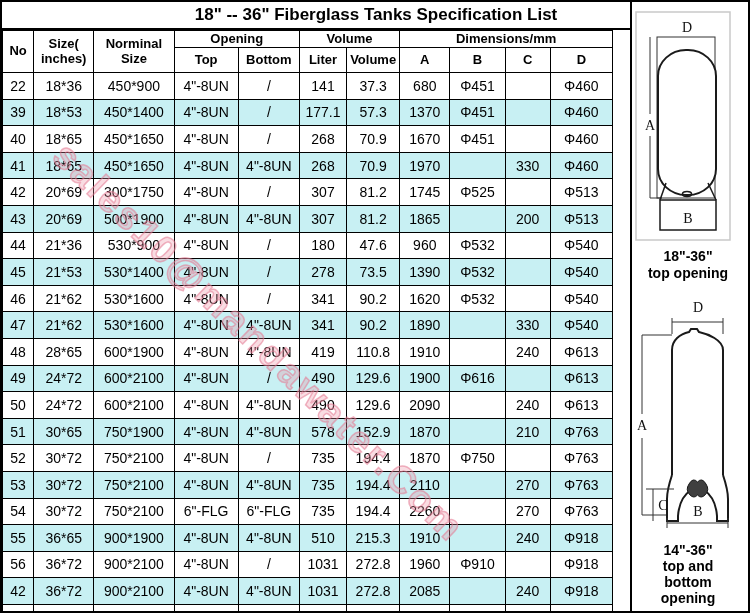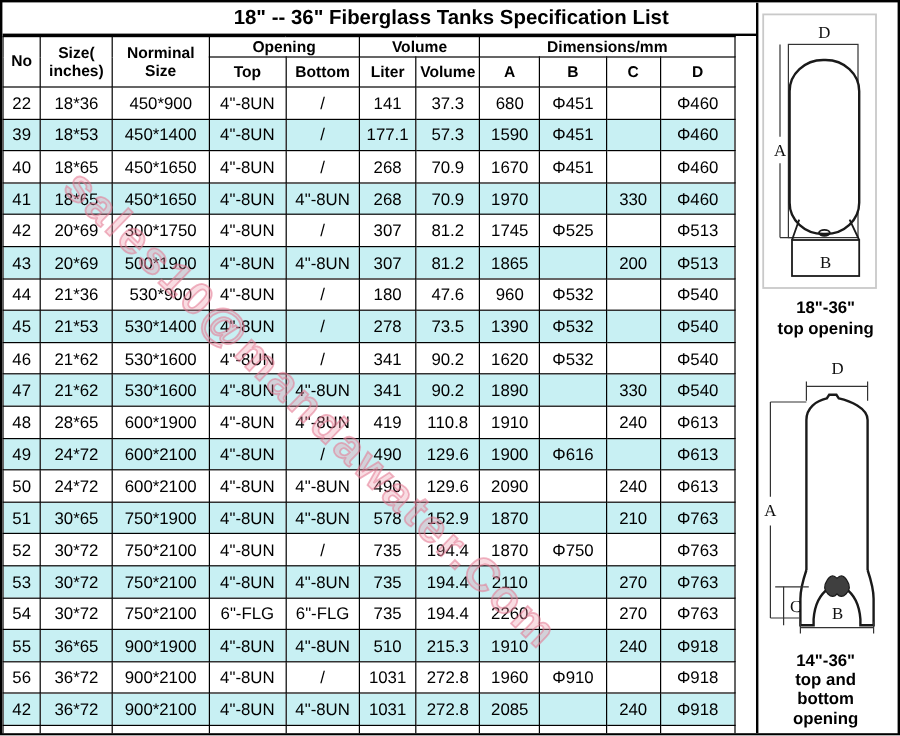--- a/index.html
+++ b/index.html
@@ -133,21 +133,21 @@
             <td>Φ460</td>
           </tr>
           <tr class="stripe">
             <td>39</td>
             <td>18*53</td>
             <td>450*1400</td>
             <td>4"-8UN</td>
             <td>/</td>
             <td>177.1</td>
             <td>57.3</td>
-            <td>1590</td>
+            <td>1370</td>
             <td>Φ451</td>
             <td></td>
             <td>Φ460</td>
           </tr>
           <tr>
             <td>40</td>
             <td>18*65</td>
             <td>450*1650</td>
             <td>4"-8UN</td>
             <td>/</td>

